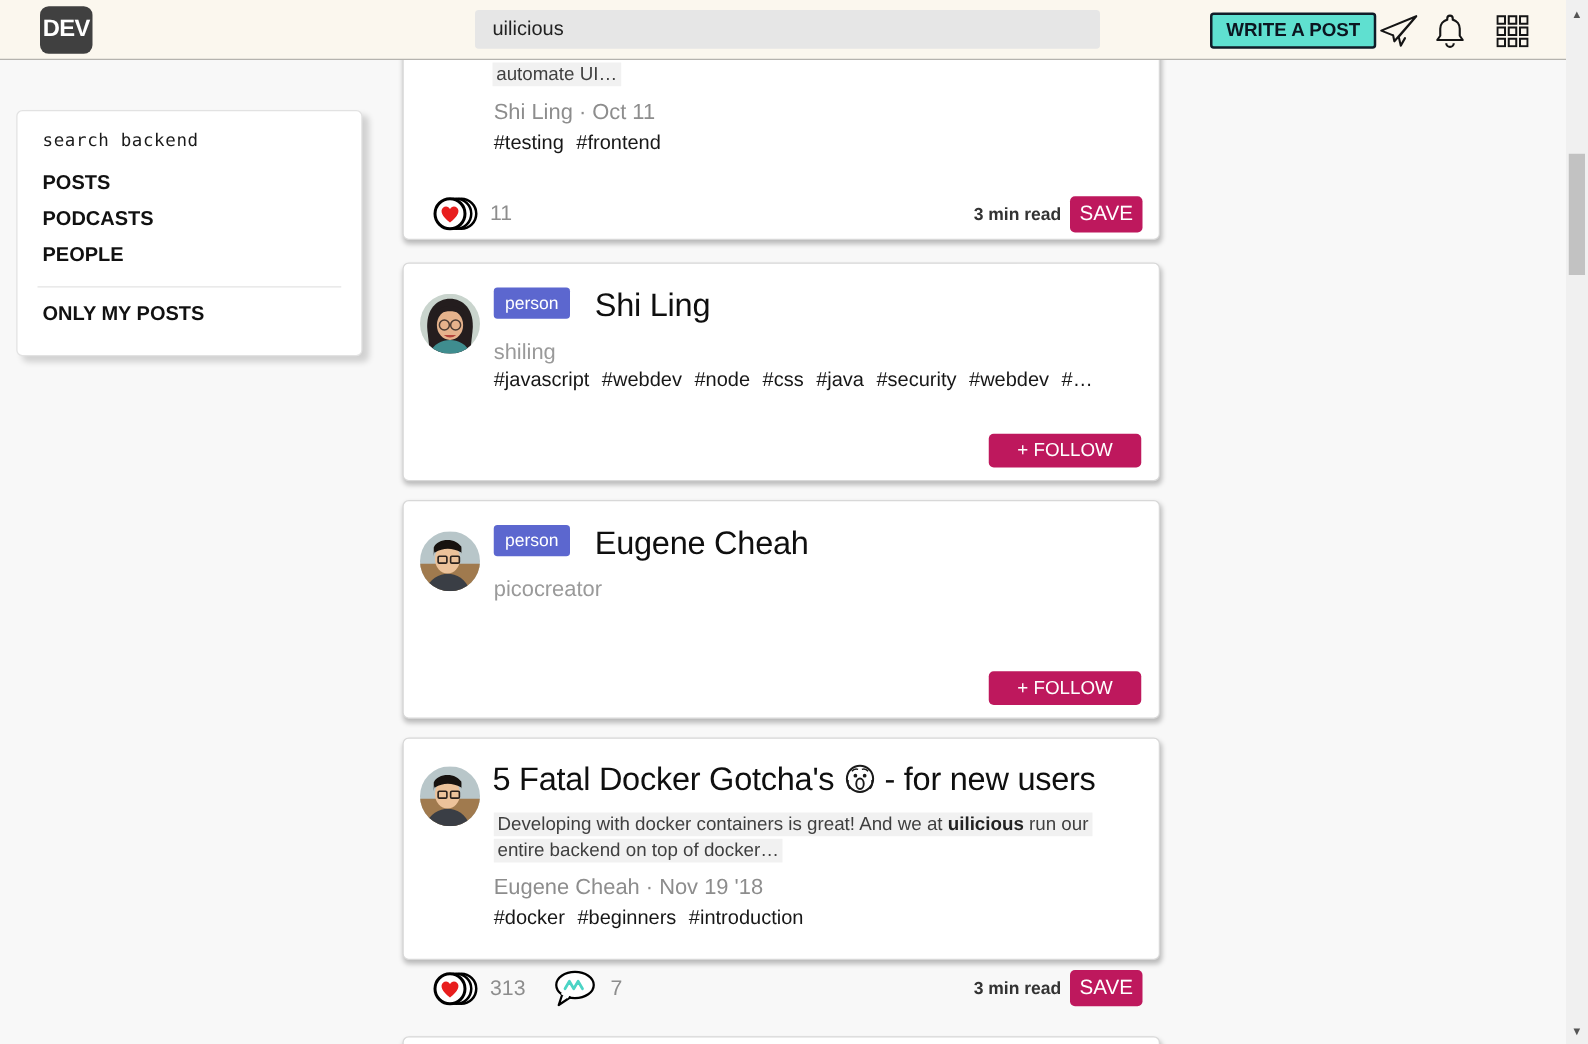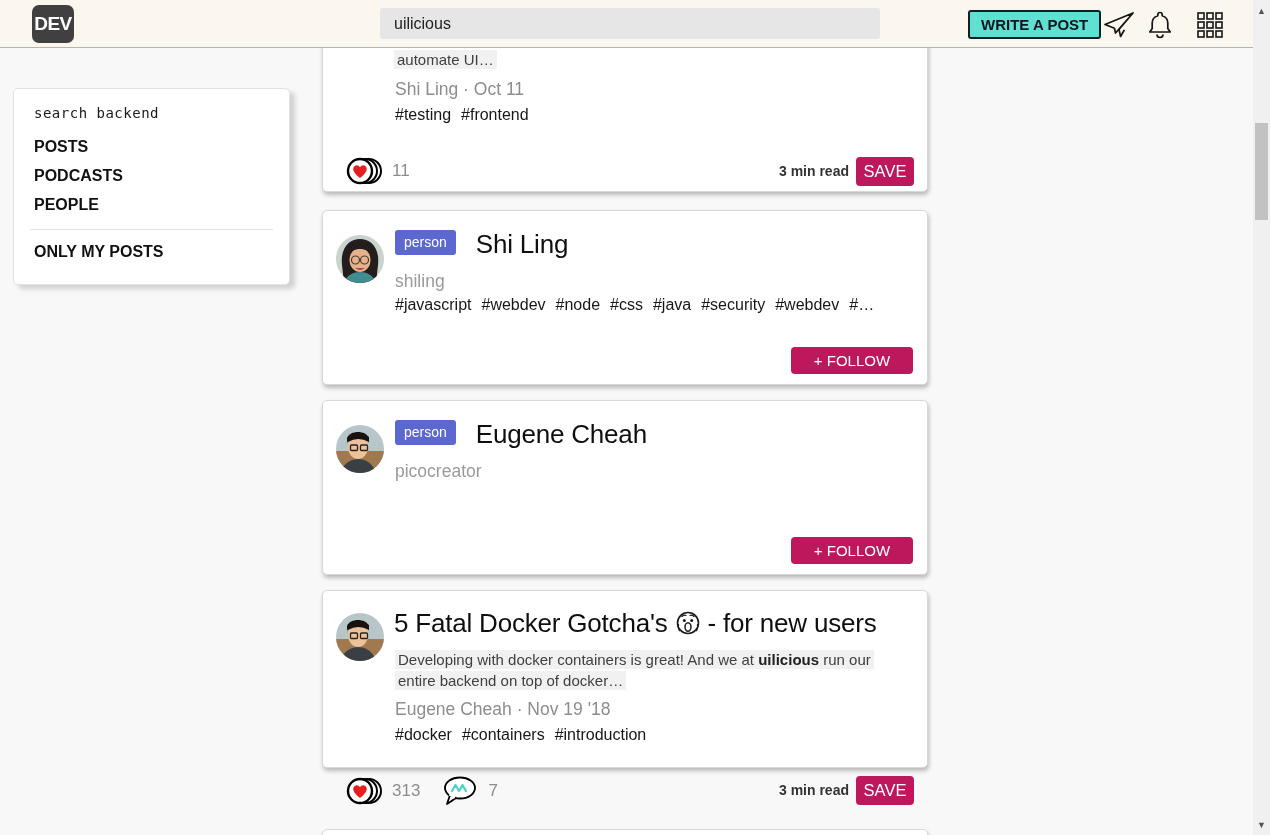--- a/index.html
+++ b/index.html
@@ -191,21 +191,21 @@
       <path d="M6.5 7 q2 -2.5 5 -1.5 M19.5 7 q-2 -2.5 -5 -1.5" fill="none" stroke="#1a1a1a" stroke-width="1.2"></path>
       <ellipse cx="13" cy="17" rx="3" ry="4.2" fill="none" stroke="#1a1a1a" stroke-width="1.5"></ellipse>
       <path d="M3.5 14 q-1 4 1.5 7 M22.5 14 q1 4 -1.5 7" fill="none" stroke="#1a1a1a" stroke-width="1.3"></path>
     </svg><span> - for new users</span>
   </div>
   <div class="snippet" style="position:absolute; left:72px; top:58px; width:500px">
     <span class="hl"><span>Developing with docker containers is great! And we at </span><b>uilicious</b><span> run our entire backend on top of docker…</span></span>
   </div>
   <div class="meta" style="position:absolute; left:72px; top:108px">Eugene Cheah · Nov 19 '18</div>
   <div class="tags" style="position:absolute; left:72px; top:135px">
-    <span>#docker</span><span>#containers</span><span>#introduction</span>
+    <span>#docker</span><span>#beginners</span><span>#introduction</span>
   </div>
   <div class="react-row" style="left:23px; top:184px">
     <svg width="38" height="30" viewBox="0 0 38 30">
       <circle cx="23" cy="15" r="12" fill="#fff" stroke="#000" stroke-width="2"></circle>
       <circle cx="19" cy="15" r="12" fill="#fff" stroke="#000" stroke-width="2"></circle>
       <circle cx="14" cy="15" r="12" fill="#fff" stroke="#000" stroke-width="2.4"></circle>
       <path d="M14 22 C7.5 17 5.8 12.8 8.4 10.2 C10.4 8.3 13 9.2 14 11.3 C15 9.2 17.6 8.3 19.6 10.2 C22.2 12.8 20.5 17 14 22 Z" fill="#e81e1e"></path>
     </svg>
     <span class="count">313</span>
     <svg width="40" height="32" viewBox="0 0 40 32" style="margin-left:12px">

